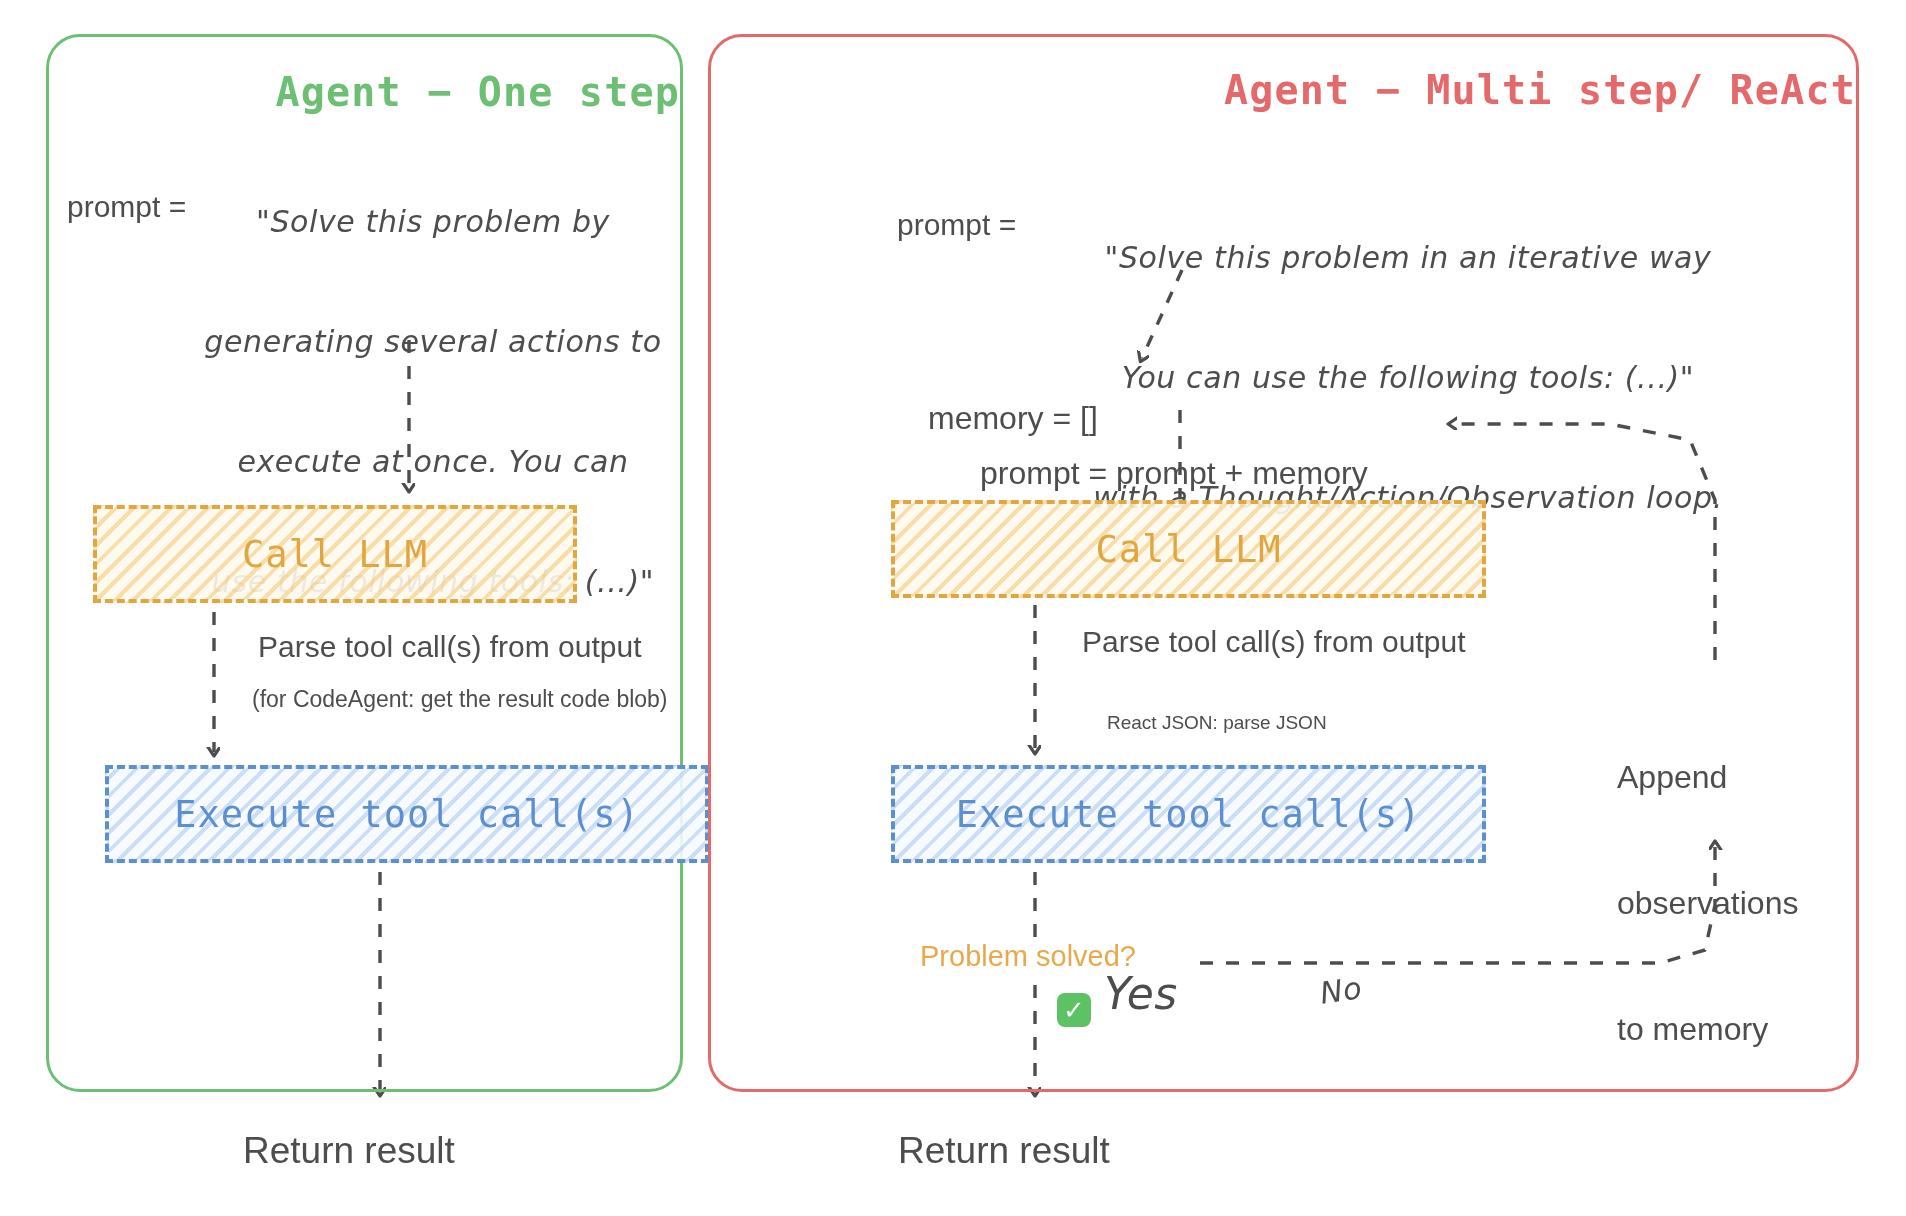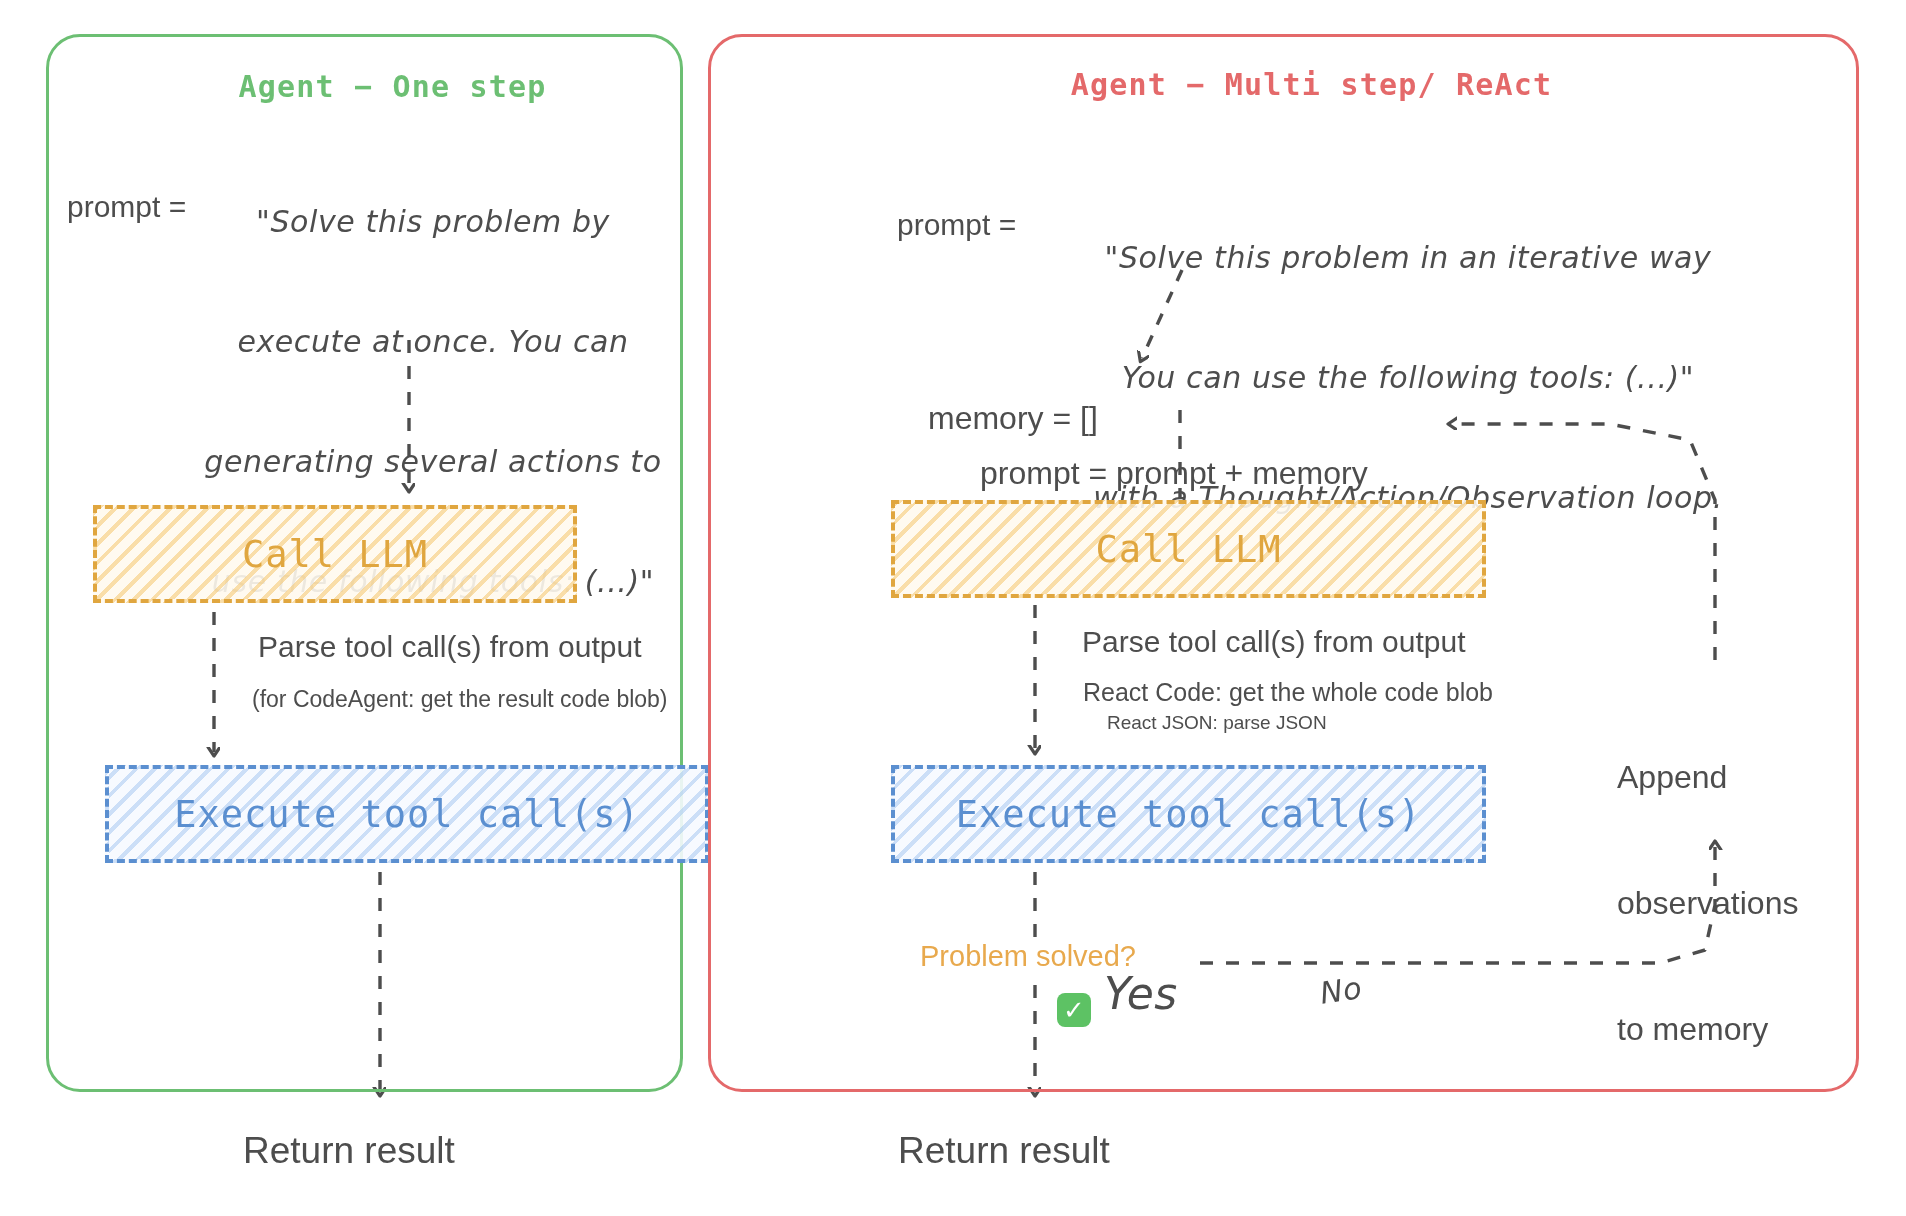--- a/index.html
+++ b/index.html
@@ -35,27 +35,26 @@
   }
   #panel-multi-step {
     left: 708px; top: 34px;
     width: 1151px; height: 1058px;
     border: 3px solid #e4696a;
   }
 
   .panel-title {
     position: absolute;
     width: 100%;
-    text-align: center;
+    text-align: right;
     font-family: "DejaVu Sans Mono", "Liberation Mono", monospace;
-    font-size: 30px;
+    font-size: 40px;
     font-weight: 700;
     letter-spacing: 1.2px;
     white-space: nowrap;
-    padding-left: 28px;
   }
   #title-one-step  { top: 32px; color: #6cbf73; }
   #title-multi-step{ top: 30px; color: #e4696a; }
 
   
   .txt {
     position: absolute;
     color: #4d4d4d;
     white-space: pre;
   }
@@ -171,22 +170,22 @@
   </svg>
 
   <div class="panel" id="panel-one-step">
     <div class="panel-title" id="title-one-step">Agent − One step</div>
   </div>
 
   <div class="txt prompt-label" style="left:67px; top:190px;">prompt =</div>
 
   <div class="txt hand prompt-body" style="left:196px; top:122px; width:474px;">
     <div>"Solve this problem by</div>
+    <div>generating several actions to</div>
     <div>execute at once. You can</div>
-    <div>generating several actions to</div>
     <div>use the following tools: (...)"</div>
   </div>
 
   <div class="hbox llm" style="left:93px; top:505px; width:484px; height:98px;">Call LLM</div>
 
   <div class="txt sans" style="left:258px; top:630px; font-size:30px;">Parse tool call(s) from output</div>
 
   <div class="txt sans" style="left:252px; top:686px; font-size:23px;">(for CodeAgent: get the result code blob)</div>
 
   <div class="hbox exec" style="left:105px; top:765px; width:604px; height:98px;">Execute tool call(s)</div>
@@ -206,21 +205,20 @@
   </div>
 
   <div class="txt sans" style="left:928px; top:400px; font-size:32px;text-align:center;">memory = []</div>
 
   <div class="txt sans" style="left:980px; top:455px; font-size:32px;">prompt = prompt + memory</div>
 
   <div class="hbox llm" style="left:891px; top:500px; width:595px; height:98px;">Call LLM</div>
 
   <div class="txt sans" style="left:1082px; top:625px; font-size:30px;">Parse tool call(s) from output</div>
 
-  <div class="txt sans" style="left:1083px; top:678px; font-size:25px;">React Code: get the whole code blob</div>
 
   <div class="txt sans" style="left:1083px; top:712px; font-size:19px;margin-left:24px;">React JSON: parse JSON</div>
 
   <div class="hbox exec" style="left:891px; top:765px; width:595px; height:98px;">Execute tool call(s)</div>
 
   <div class="txt sans" style="left:920px; top:940px; font-size:29px; color:#e8a94d;">Problem solved?</div>
 
   <div class="check-badge" style="left:1057px; top:993px;">✓</div>
 
   <div class="txt hand" style="left:1104px; top:968px; font-size:44px;">Yes</div>

